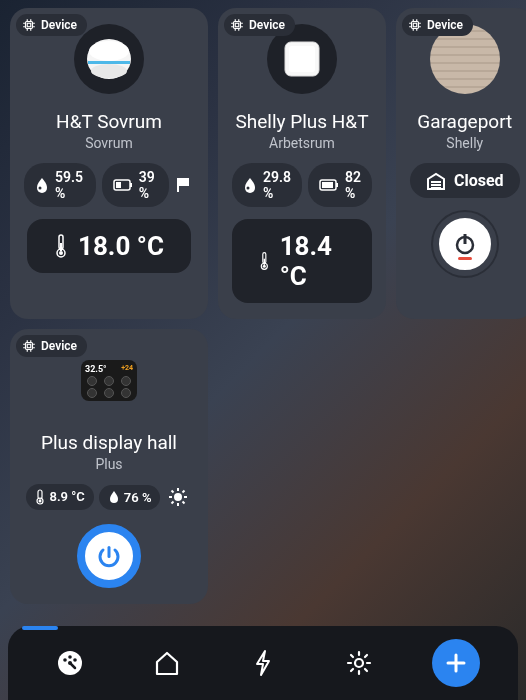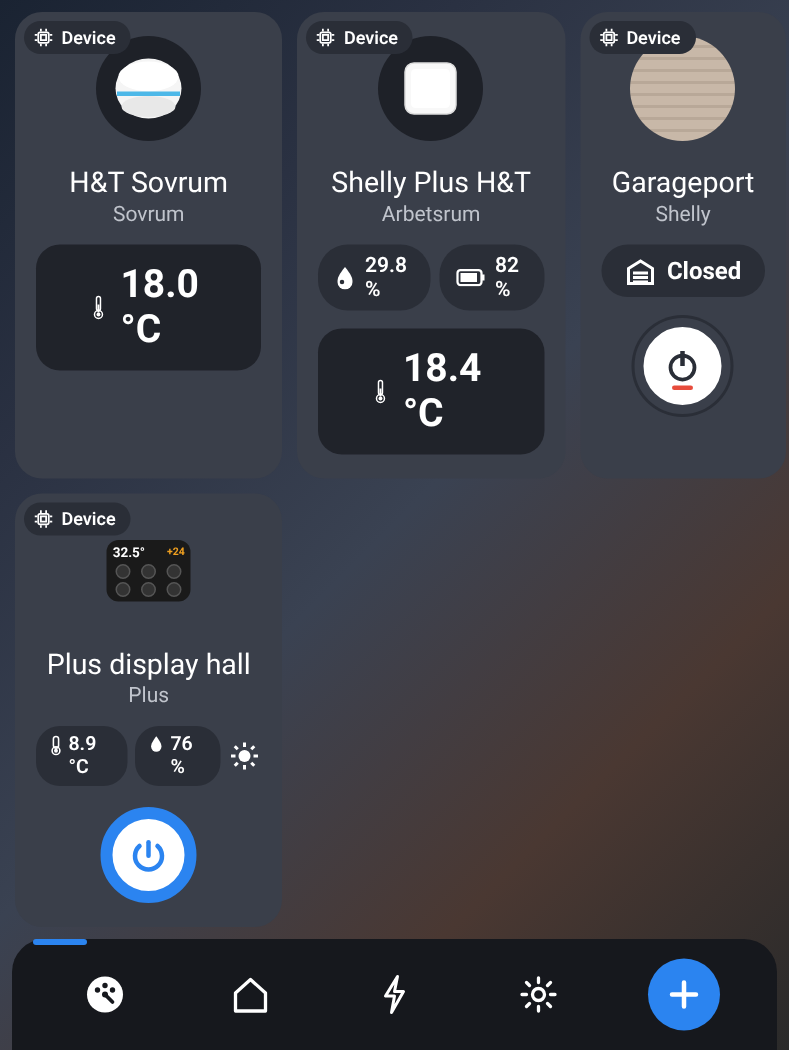--- a/index.html
+++ b/index.html
@@ -79,21 +79,21 @@
     font-weight: 600;
   }
   .pill svg { flex-shrink: 0; }
   .flag {
     width: 24px; height: 24px;
     display: flex; align-items: center; justify-content: center;
   }
   .big-pill {
     background: #20232a;
     border-radius: 16px;
-    padding: 12px 37px;
+    padding: 12px 27px;
     display: flex;
     align-items: center;
     gap: 10px;
     margin-top: 12px;
     color: #fff;
     font-size: 26px;
     font-weight: 700;
   }
   .status-pill {
     background: #2a2e37;
@@ -222,20 +222,43 @@
     <div class="avatar">
       <svg width="50" height="44" viewBox="0 0 50 44">
         <ellipse cx="25" cy="22" rx="22" ry="20" fill="#f5f5f5"></ellipse>
         <ellipse cx="25" cy="14" rx="20" ry="10" fill="#fff"></ellipse>
         <rect x="4" y="24" width="42" height="3" fill="#4db8e8"></rect>
         <ellipse cx="25" cy="34" rx="18" ry="7" fill="#e8e8e8"></ellipse>
       </svg>
     </div>
     <div class="device-name">H&amp;T Sovrum</div>
     <div class="room-name">Sovrum</div>
+    <div class="pill-row">
+      <div class="pill">
+        <svg width="14" height="16" viewBox="0 0 14 16">
+            <path d="M7 1 C3 6 2 8 2 11 a5 5 0 0 0 10 0 c0-3-1-5-5-10z" fill="#fff"></path>
+            <circle cx="5" cy="11" r="1.5" fill="#2a2e37"></circle>
+          </svg>
+        <span>59.5 %</span>
+      </div>
+      <div class="pill">
+        <svg width="20" height="12" viewBox="0 0 20 12">
+            <rect x="1" y="1" width="16" height="10" rx="2" fill="none" stroke="#fff" stroke-width="1.5"></rect>
+            <rect x="17" y="4" width="2" height="4" fill="#fff"></rect>
+            <rect x="3" y="3" width="5" height="6" fill="#fff"></rect>
+          </svg>
+        <span>39 %</span>
+      </div>
+      <div class="flag">
+        <svg width="18" height="18" viewBox="0 0 18 18">
+            <rect x="2" y="2" width="2" height="14" fill="#fff"></rect>
+            <rect x="4" y="2" width="10" height="8" fill="#fff"></rect>
+          </svg>
+      </div>
+    </div>
     <div class="big-pill">
       <svg width="14" height="26" viewBox="0 0 14 26">
           <rect x="5" y="2" width="4" height="14" rx="2" fill="none" stroke="#fff" stroke-width="1.5"></rect>
           <circle cx="7" cy="20" r="4" fill="none" stroke="#fff" stroke-width="1.5"></circle>
           <circle cx="7" cy="20" r="2" fill="#fff"></circle>
           <rect x="6" y="10" width="2" height="8" fill="#fff"></rect>
         </svg>
       <span>18.0 °C</span>
     </div>
   </div>

